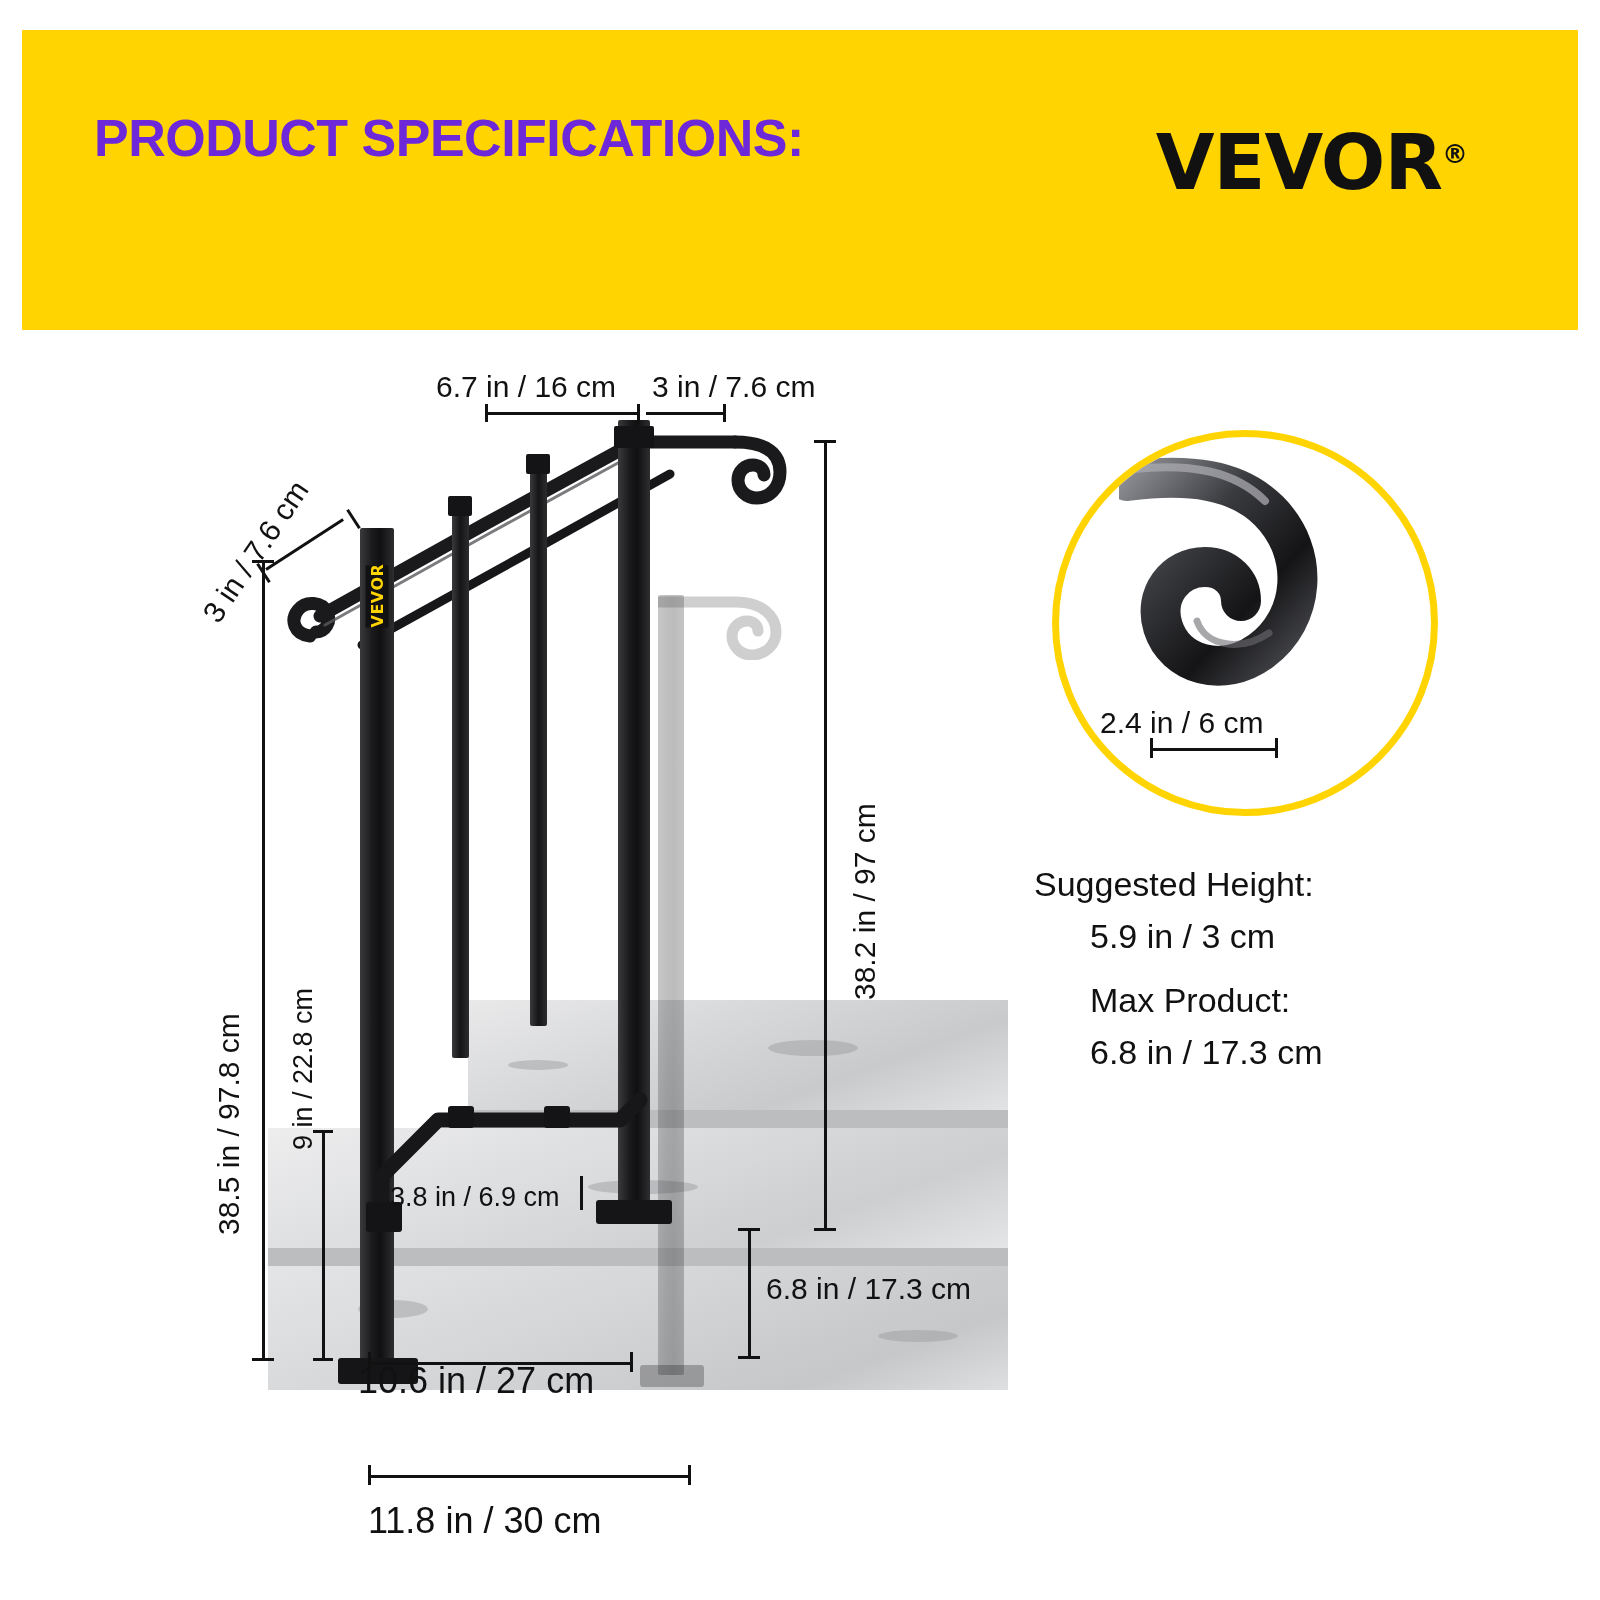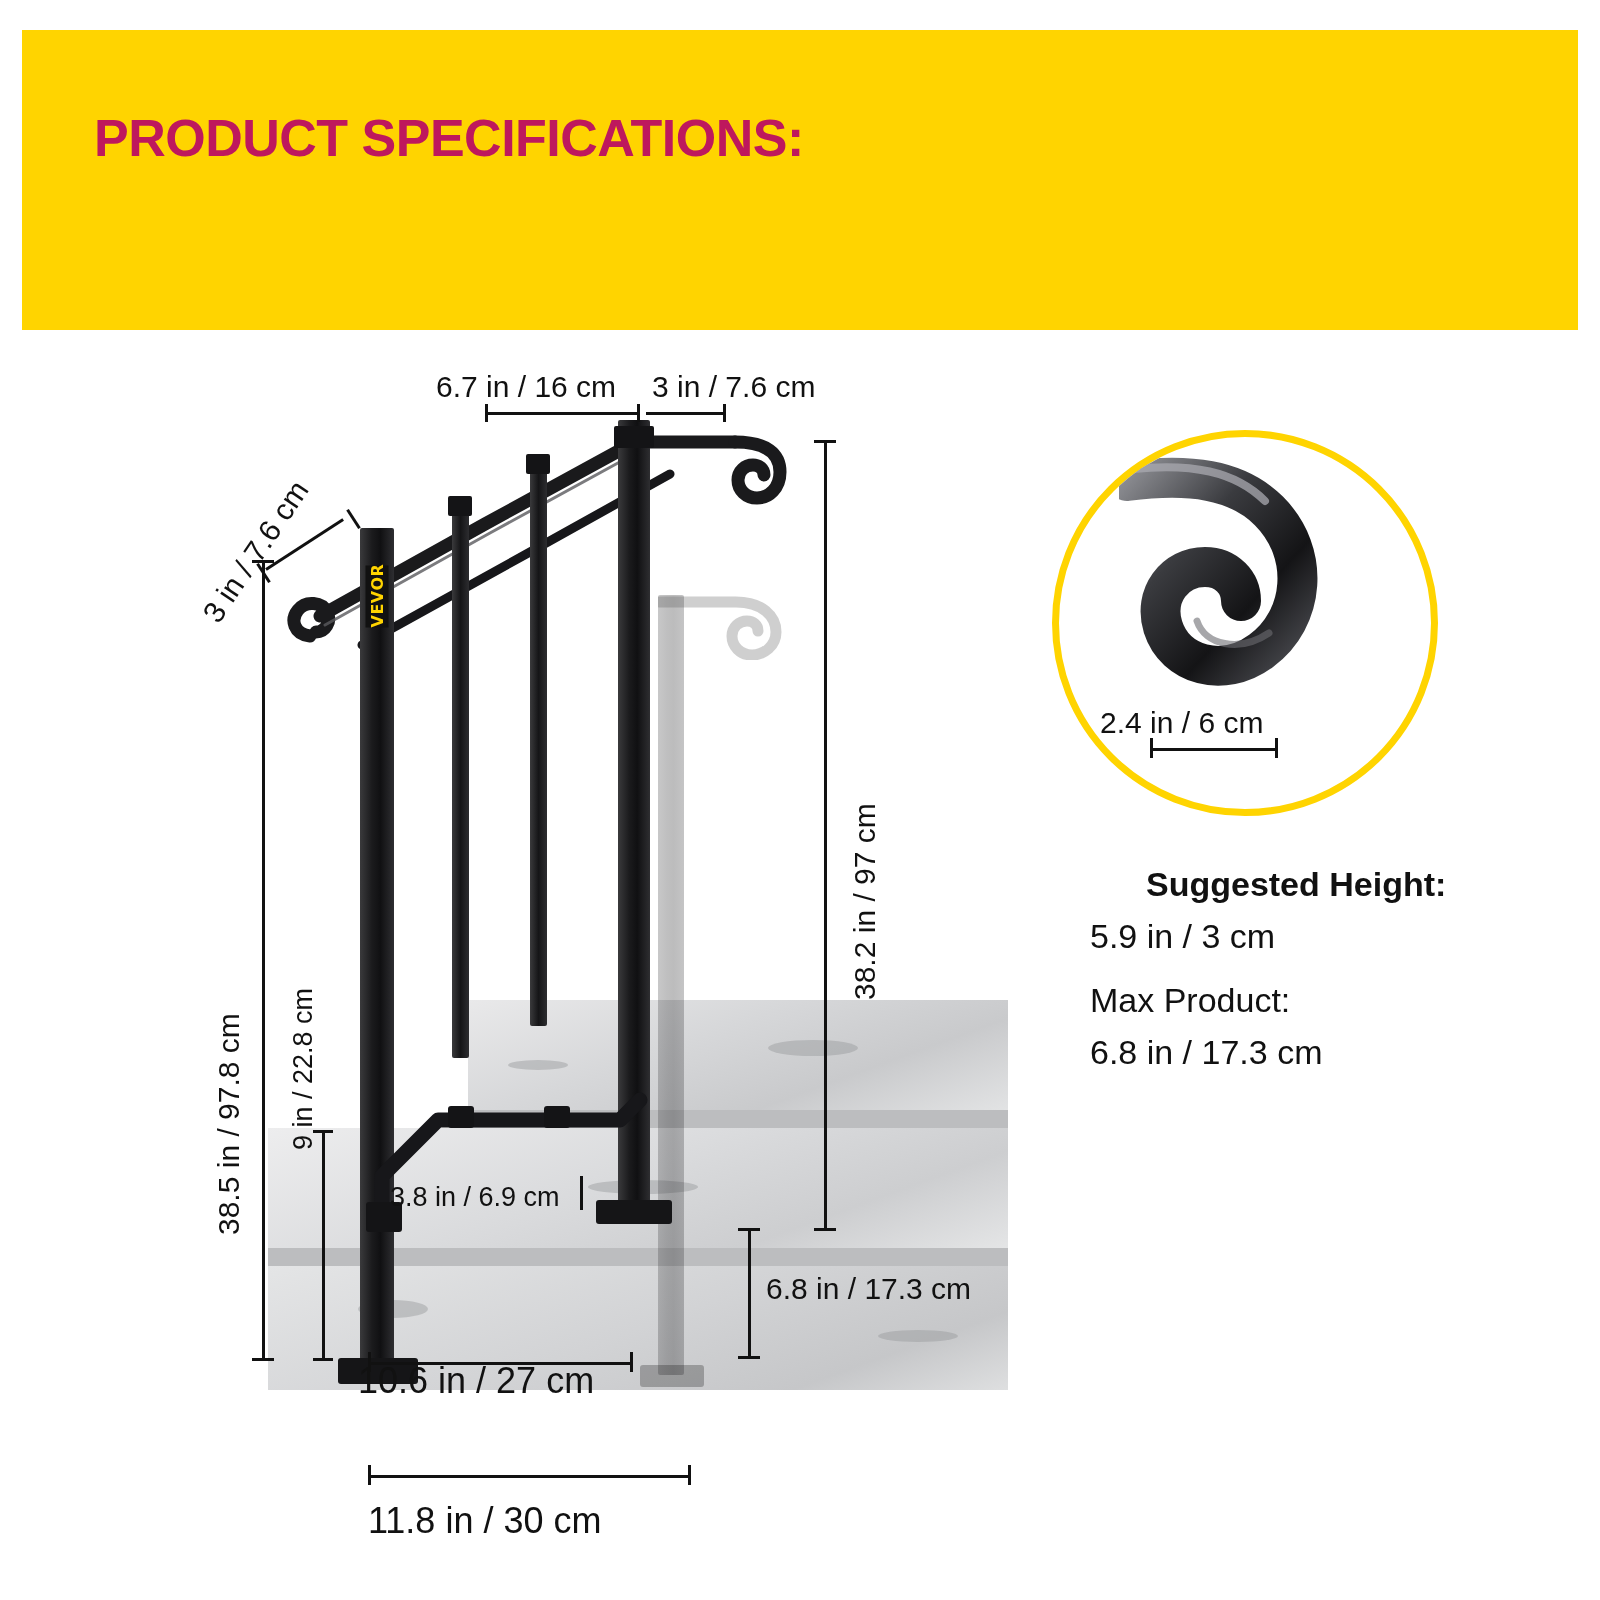--- a/index.html
+++ b/index.html
@@ -18,21 +18,21 @@
     left:22px; top:30px;
     width:1556px; height:300px;
     background:#FFD400;
   }
   .banner-title{
     position:absolute;
     left:72px; top:78px;
     font-size:52px;
     font-weight:bold;
     letter-spacing:-0.5px;
-    color:#be185d;
+    color:#6d28d9;
     white-space:nowrap;
   }
   .banner-sub{
     position:absolute;
     left:74px; top:172px;
     font-size:31px;
     color:#111111;
     white-space:nowrap;
   }
   .brand{
@@ -180,20 +180,23 @@
     line-height:1.35;
     color:#111111;
     white-space:nowrap;
   }
 </style>
 </head>
 <body>
 
 <div class="banner">
   <div class="banner-title">PRODUCT SPECIFICATIONS:</div>
+  <div class="brand">
+    <span>VEVOR</span><span class="reg">®</span>
+  </div>
 </div>
 
 <div class="steps">
   <div class="step-top"></div>
   <div class="step-top-face"></div>
   <div class="step-mid"></div>
   <div class="step-mid-face"></div>
   <div class="step-bot"></div>
   <div class="marble-speck" style="left:90px;top:300px;width:70px;height:18px;"></div>
   <div class="marble-speck" style="left:320px;top:180px;width:110px;height:14px;"></div>
@@ -303,16 +306,16 @@
     <path d="M8 26 C70 18 118 24 150 56 C192 98 186 164 142 196 C104 224 56 210 44 172 C34 140 56 112 86 112 C108 112 122 128 122 146" fill="none" stroke="url(#metal)" stroke-width="40" stroke-linecap="round" stroke-linejoin="round"></path>
     <path d="M14 14 C72 8 116 16 146 46" fill="none" stroke="#a9aab0" stroke-width="8" stroke-linecap="round" opacity=".75"></path>
     <path d="M150 178 C120 198 86 190 78 166" fill="none" stroke="#6c6d72" stroke-width="7" stroke-linecap="round" opacity=".6"></path>
   </svg>
 </div>
 <div class="dim" style="left:1100px;top:706px;text-align:center;">2.4 in / 6 cm</div>
 <div class="line hline" style="left:1150px;top:748px;width:128px;"></div>
 <div class="line vline" style="left:1150px;top:738px;height:20px;"></div>
 <div class="line vline" style="left:1275px;top:738px;height:20px;"></div>
 
-<div class="detail-text" style="left:1146px;top:862px;font-weight:bold;">Suggested Height:</div>
+<div class="detail-text" style="left:1034px;top:862px;">Suggested Height:</div>
 <div class="detail-text" style="left:1090px;top:914px;">5.9 in / 3 cm</div>
 <div class="detail-text" style="left:1090px;top:978px;">Max Product:</div>
 <div class="detail-text" style="left:1090px;top:1030px;">6.8 in / 17.3 cm</div>
 
 </body></html>

